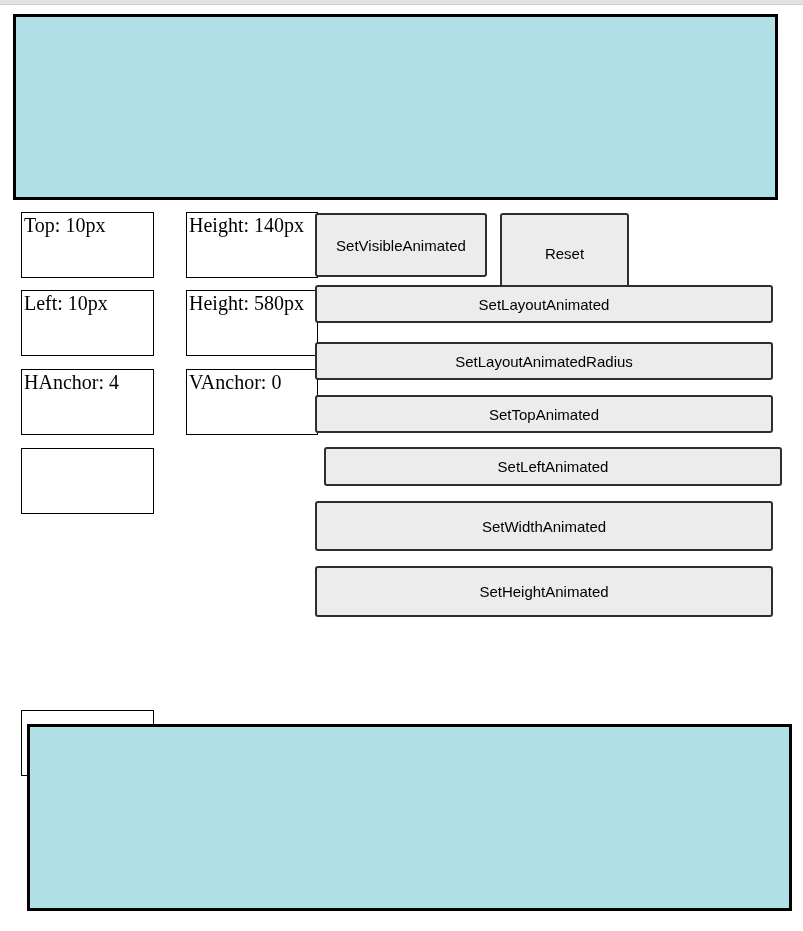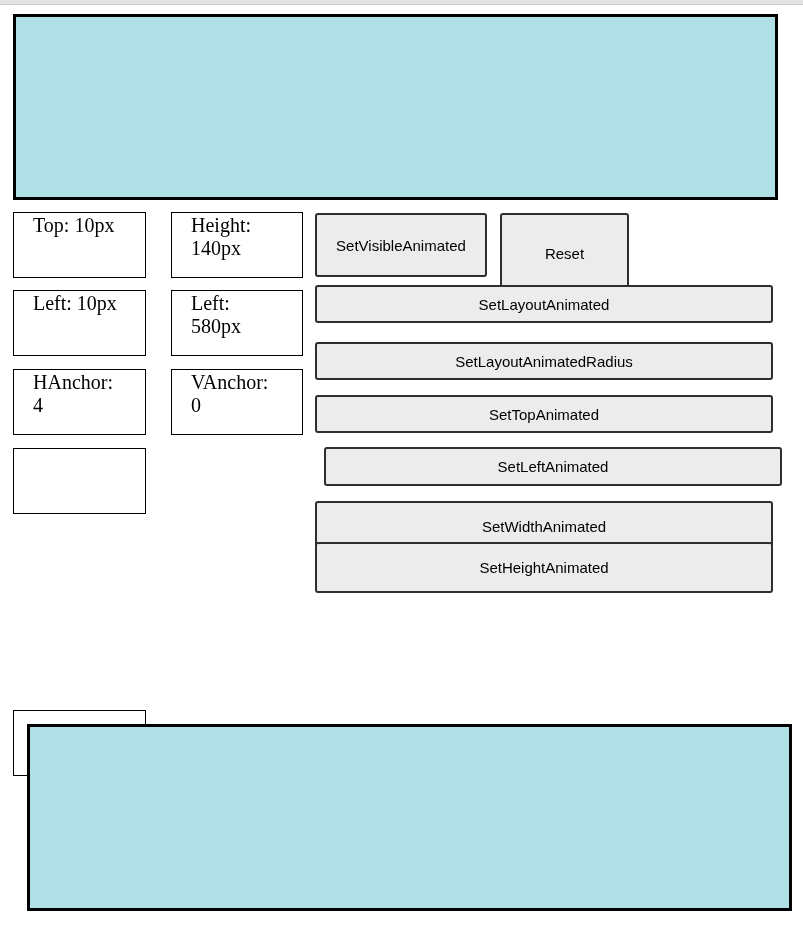--- a/index.html
+++ b/index.html
@@ -35,25 +35,26 @@
   
   .value-box {
     position: absolute;
     width: 133px; height: 66px;
     border: 1px solid #000000;
     background: #ffffff;
     font-family: "Liberation Serif", serif;
     font-size: 20px;
     line-height: 1.15;
     color: #000000;
-    padding: 1px 19px;
+    padding: 1px 2px;
     overflow: hidden;
+    margin-left: 8px;
   }
   .vb-col1 { left: 13px; }
-  .vb-col2 { left: 171px; width: 132px; }
+  .vb-col2 { left: 178px; width: 132px; }
   .vb-row1 { top: 212px; }
   .vb-row2 { top: 290px; }
   .vb-row3 { top: 369px; }
   .vb-row4 { top: 448px; }
   .vb-bottom { left: 13px; top: 710px; z-index: 1; }
 
   
   .btn {
     position: absolute;
     background: var(--button-bg, #ececec);
@@ -70,33 +71,33 @@
     padding: 10px;
   }
   .btn-visible { left: 315px; top: 213px; width: 172px; height: 64px; }
   .btn-reset   { left: 500px; top: 213px; width: 129px; height: 80px; }
   .btn-wide    { left: 315px; width: 458px; }
   .btn-layout        { top: 285px; height: 38px; }
   .btn-layout-radius { top: 342px; height: 38px; }
   .btn-top           { top: 395px; height: 38px; }
   .btn-left          { top: 447px; height: 39px; margin-left: 9px; }
   .btn-width         { top: 501px; height: 50px; }
-  .btn-height        { top: 542px; height: 51px; }
+  .btn-height        { top: 566px; height: 51px; }
 </style>
 </head>
 <body>
 
 <div class="top-strip"></div>
 
 <div class="panel panel-top"></div>
 
 <div class="value-box vb-col1 vb-row1">Top: 10px</div>
 <div class="value-box vb-col2 vb-row1">Height: 140px</div>
 <div class="value-box vb-col1 vb-row2">Left: 10px</div>
-<div class="value-box vb-col2 vb-row2">Left: 580px</div>
+<div class="value-box vb-col2 vb-row2">Height: 580px</div>
 <div class="value-box vb-col1 vb-row3">HAnchor: 4</div>
 <div class="value-box vb-col2 vb-row3">VAnchor: 0</div>
 <div class="value-box vb-col1 vb-row4"></div>
 
 <button class="btn btn-visible">SetVisibleAnimated</button>
 <button class="btn btn-reset">Reset</button>
 <button class="btn btn-wide btn-layout">SetLayoutAnimated</button>
 <button class="btn btn-wide btn-layout-radius">SetLayoutAnimatedRadius</button>
 <button class="btn btn-wide btn-top">SetTopAnimated</button>
 <button class="btn btn-wide btn-left">SetLeftAnimated</button>

